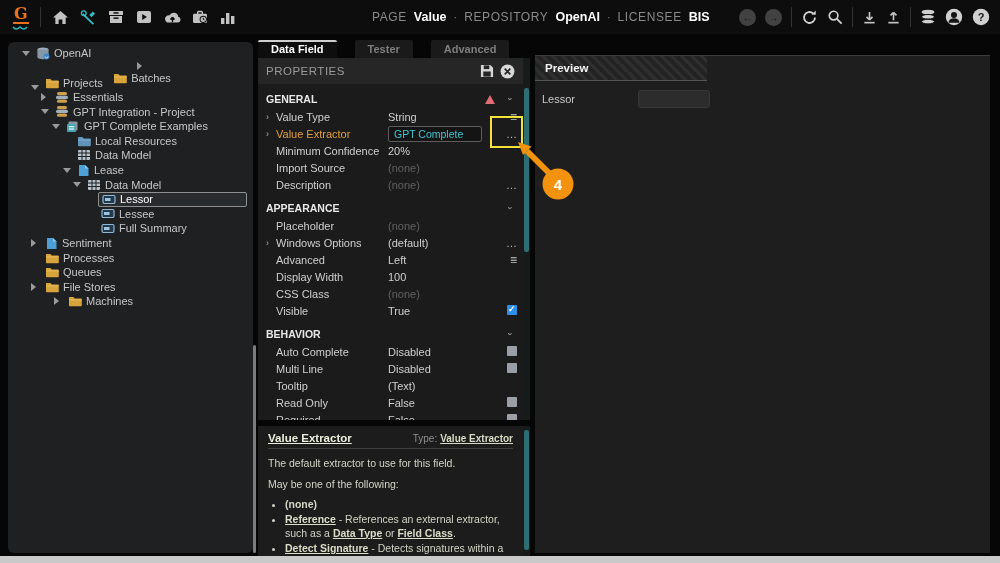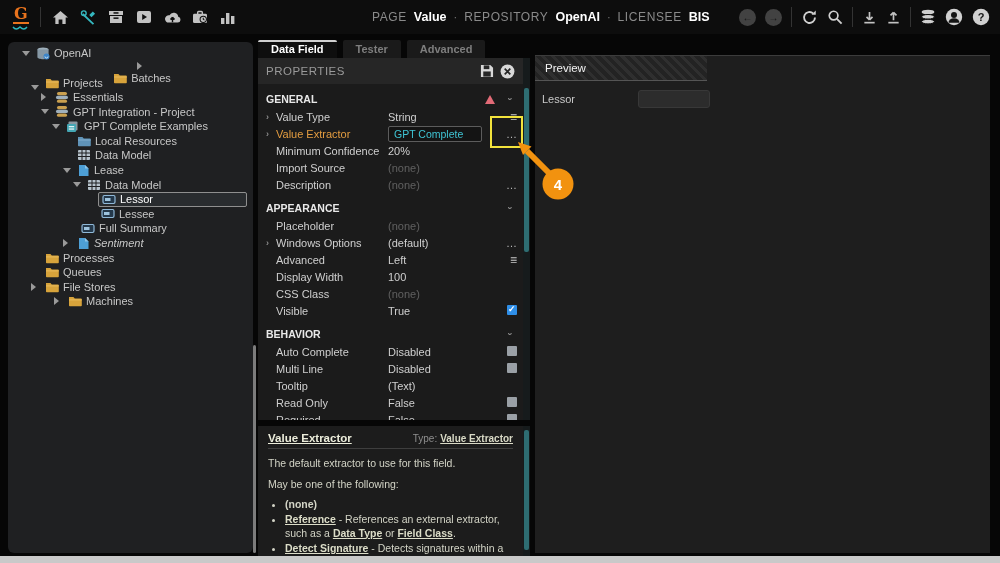--- a/index.html
+++ b/index.html
@@ -25,21 +25,21 @@
   .titem{height:14.6px;display:flex;align-items:center;font-size:11px;color:#c7c7c7;white-space:nowrap;cursor:pointer}
   .tarrow{width:11px;display:flex;align-items:center;justify-content:flex-start;flex:0 0 11px}
   .ar-open{width:0;height:0;border-left:4px solid transparent;border-right:4px solid transparent;border-top:5px solid #9a9a9a}
   .ar-closed{width:0;height:0;border-top:4px solid transparent;border-bottom:4px solid transparent;border-left:5px solid #9a9a9a}
   .tcontent{display:flex;align-items:center;gap:4px;padding:0 3px;height:13px}
   .tcontent.sel{border:1px solid #8f8f8f;background:#292c2f;border-radius:2px;flex:1;margin-right:6px}
   .tcontent.sel .tlabel{color:#fff}
   .tsplit{position:absolute;left:253px;top:345px;width:3px;height:208px;background:#7c7c7c;border-radius:2px}
 
   
-  .tabs{position:absolute;left:258px;top:40px;height:18px;display:flex;gap:6px;font-size:11px;font-weight:bold}
+  .tabs{position:absolute;left:258px;top:40px;height:18px;display:flex;gap:18px;font-size:11px;font-weight:bold}
   .tab{padding:3px 13px 0;background:#1a1a1a;color:#7e7e7e;border-radius:2px 2px 0 0;cursor:pointer}
   .tab.active{background:#0e0e0e;color:#fff;border-top:2px solid #cfcfcf;padding-top:1px}
   .props{position:absolute;left:258px;top:58px;width:265px;height:362px;background:#1b1b1b;overflow:hidden;box-sizing:border-box}
   .propbar{height:26px;background:#262626;display:flex;align-items:center;padding:0 8px;color:#9a9a9a;font-size:11.5px;letter-spacing:.5px}
   .propbar .sp{flex:1}
   .propbar .hic{margin-left:6px;cursor:pointer}
   .psec{height:18px;display:flex;align-items:center;padding:0 8px;font-weight:bold;font-size:10.5px;color:#e8e8e8;margin-top:6px}
   .psec .sp{flex:1}
   .warn{width:0;height:0;border-left:5px solid transparent;border-right:5px solid transparent;border-bottom:9px solid #e26b77;margin-right:10px}
   .chev{color:#9a9a9a;font-weight:bold;font-size:9px;display:inline-block;transform:rotate(90deg);width:10px;text-align:center}
@@ -68,21 +68,21 @@
   .htypelab{font-size:10px;color:#8f8f8f;margin-right:3px}
   .htypeval{font-size:10px;color:#d9dac6;text-decoration:underline;font-weight:bold}
   .help p{margin:8px 0 0;font-size:10.5px;color:#d3d4c6;line-height:1.25}
   .help ul{margin:7px 0 0;padding-left:17px;font-size:10.5px;color:#d3d4c6;line-height:1.25}
   .help li{margin-bottom:2px}
   .hlink{text-decoration:underline;font-weight:bold;color:#dcddc8;cursor:pointer}
   .hbold{font-weight:bold}
 
   
   .preview{position:absolute;left:535px;top:55px;width:455px;height:498px;background:#1e1e1e;border-top:1px solid #3c3c3c;box-sizing:border-box}
-  .phead{width:172px;height:25px;background:repeating-linear-gradient(45deg,#2f2f2f 0 3px,#232323 3px 7px);border-bottom:1px solid #555;display:flex;align-items:center;padding-left:10px;font-weight:normal;font-size:11.5px;color:#f2f2f2;box-sizing:border-box}
+  .phead{width:172px;height:25px;background:repeating-linear-gradient(45deg,#2f2f2f 0 3px,#232323 3px 7px);border-bottom:1px solid #555;display:flex;align-items:center;padding-left:10px;font-weight:bold;font-size:11.5px;color:#f2f2f2;box-sizing:border-box}
   .prevrow{margin:9px 0 0 7px;display:flex;align-items:center;font-size:11px;color:#c9c9c9}
   .prevrow .pl{width:96px}
   .pinput{width:70px;height:16px;background:#2c2c2c;border:1px solid #383838;border-radius:3px;cursor:text}
 
   
   .overlay{position:absolute;left:0;top:0;width:1000px;height:563px;pointer-events:none;z-index:50}
   .footer{position:absolute;left:0;top:556px;width:1000px;height:7px;background:#c9c9c9}
 </style>
 </head>
 <body>
@@ -368,33 +368,33 @@
       <span class="tcontent">
         <span>
           <svg width="14" height="11" viewBox="0 0 14 11">
             <rect x="1" y="1.5" width="12" height="8" rx="1.4" fill="#24384a" stroke="#8fb8d8" stroke-width="1.2"></rect>
             <rect x="3" y="4" width="5.5" height="3" fill="#9dc3de"></rect>
           </svg>
         </span>
         <span class="tlabel">Lessee</span>
       </span>
     </div>
-    <div class="titem" style="padding-left: 59px;">
+    <div class="titem" style="padding-left: 79px;">
       <span class="tarrow"></span>
       <span class="tcontent">
         <span>
           <svg width="14" height="11" viewBox="0 0 14 11">
             <rect x="1" y="1.5" width="12" height="8" rx="1.4" fill="#24384a" stroke="#8fb8d8" stroke-width="1.2"></rect>
             <rect x="3" y="4" width="5.5" height="3" fill="#9dc3de"></rect>
           </svg>
         </span>
         <span class="tlabel">Full Summary</span>
       </span>
     </div>
-    <div class="titem" style="padding-left: 55px; font-style: italic;">
+    <div class="titem" style="padding-left: 23px;">
       <span class="tarrow">
         <span class="ar-closed"></span>
       </span>
       <span class="tcontent">
         <span>
           <svg width="13" height="13" viewBox="0 0 13 13">
             <path d="M2 1 h6 l3.5 3.5 V12 H2 Z" fill="#4d9fd6"></path>
             <path d="M8 1 l3.5 3.5 H8 Z" fill="#8ec4e8"></path>
           </svg>
         </span>

